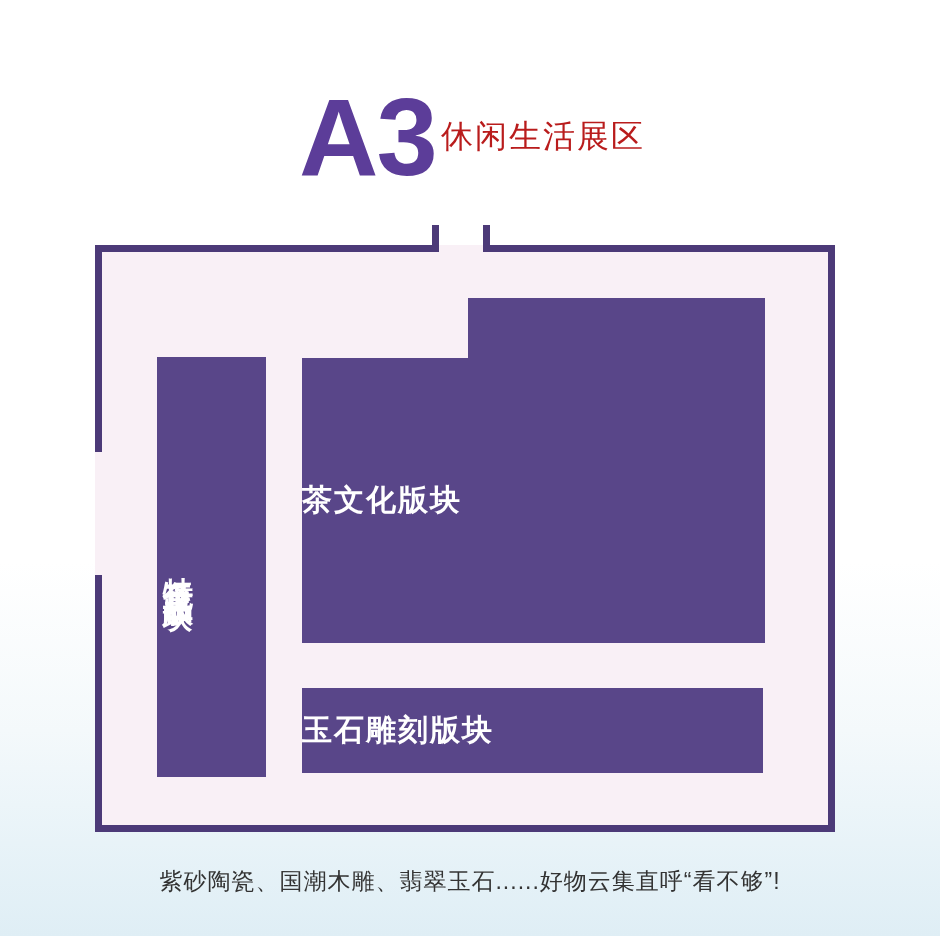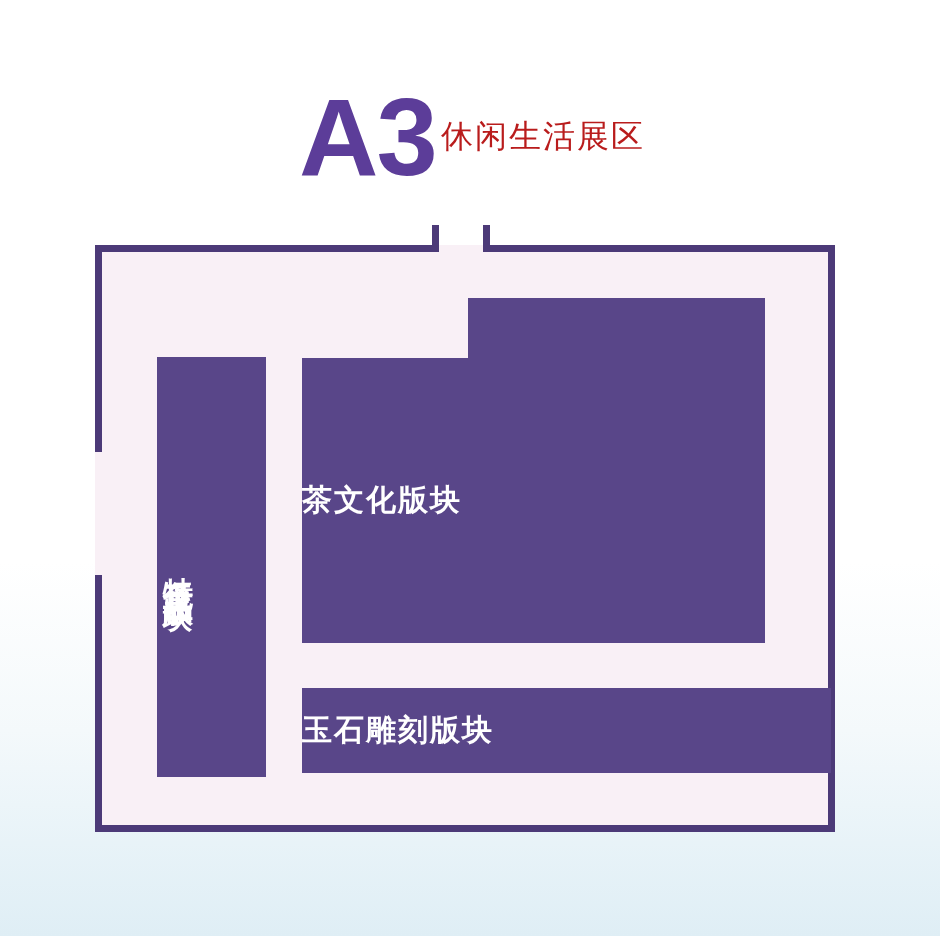--- a/index.html
+++ b/index.html
@@ -33,21 +33,21 @@
   .wall-left-lower {left:95px; top:575px;width:7px;  height:257px;}
   .wall-right      {left:828px;top:245px;width:7px;  height:587px;}
   .wall-bottom     {left:95px; top:825px;width:740px;height:7px;}
   .block{
     position:absolute;background:var(--block,#594689);
     display:flex;align-items:center;justify-content:flex-start;
   }
   .block-crafts {left:157px;top:357px;width:109px;height:420px;}
   .block-tea-ext{left:468px;top:298px;width:297px;height:61px;}
   .block-tea    {left:302px;top:358px;width:463px;height:285px;}
-  .block-jade   {left:302px;top:688px;width:529px;height:85px;}
+  .block-jade   {left:302px;top:688px;width:461px;height:85px;}
   .hlabel{
     color:var(--label-text,#ffffff);font-weight:bold;font-size:30px;
     letter-spacing:2px;white-space:nowrap;
   }
   .vlabel{
     color:var(--label-text,#ffffff);font-weight:bold;font-size:30px;
     writing-mode:vertical-rl;text-orientation:upright;letter-spacing:4px;
     white-space:nowrap;
   }
   
@@ -84,14 +84,15 @@
   <div class="block block-tea-ext"></div>
 
   <div class="block block-tea">
     <span class="hlabel">茶文化版块</span>
   </div>
 
   <div class="block block-jade">
     <span class="hlabel">玉石雕刻版块</span>
   </div>
 
+  <div class="caption">紫砂陶瓷、国潮木雕、翡翠玉石......好物云集直呼“看不够”!</div>
 
 </div>
 
 </body></html>

